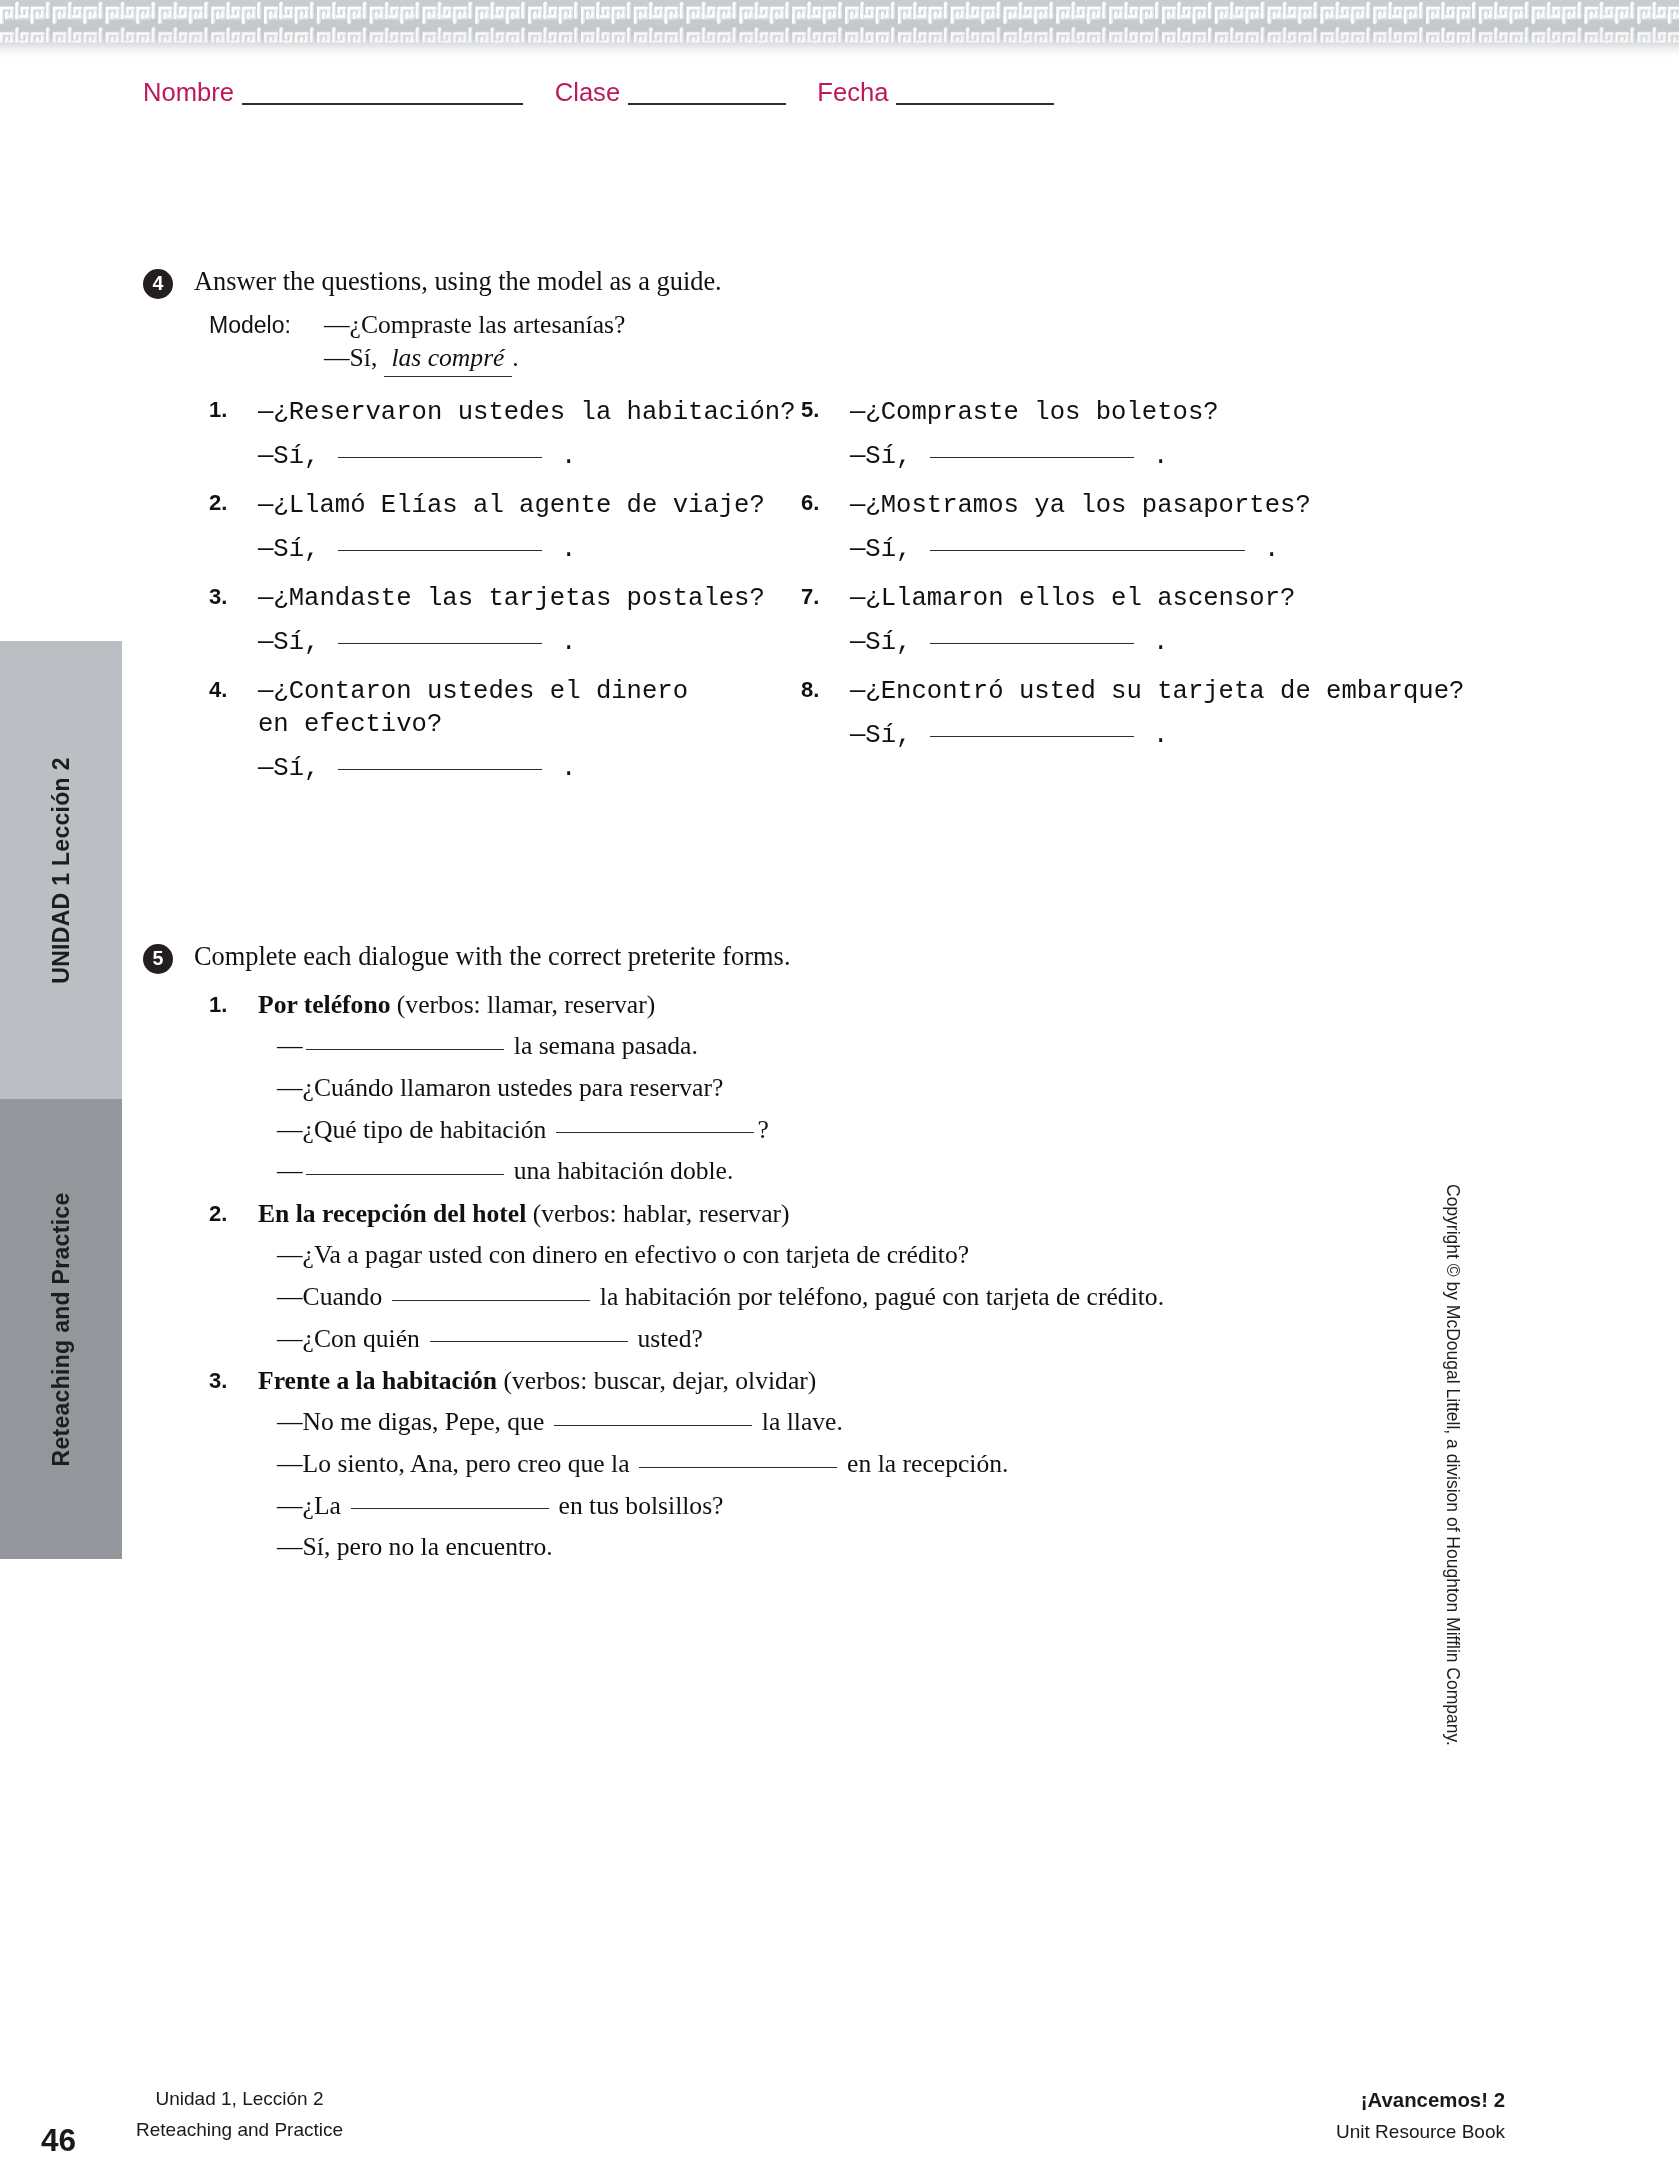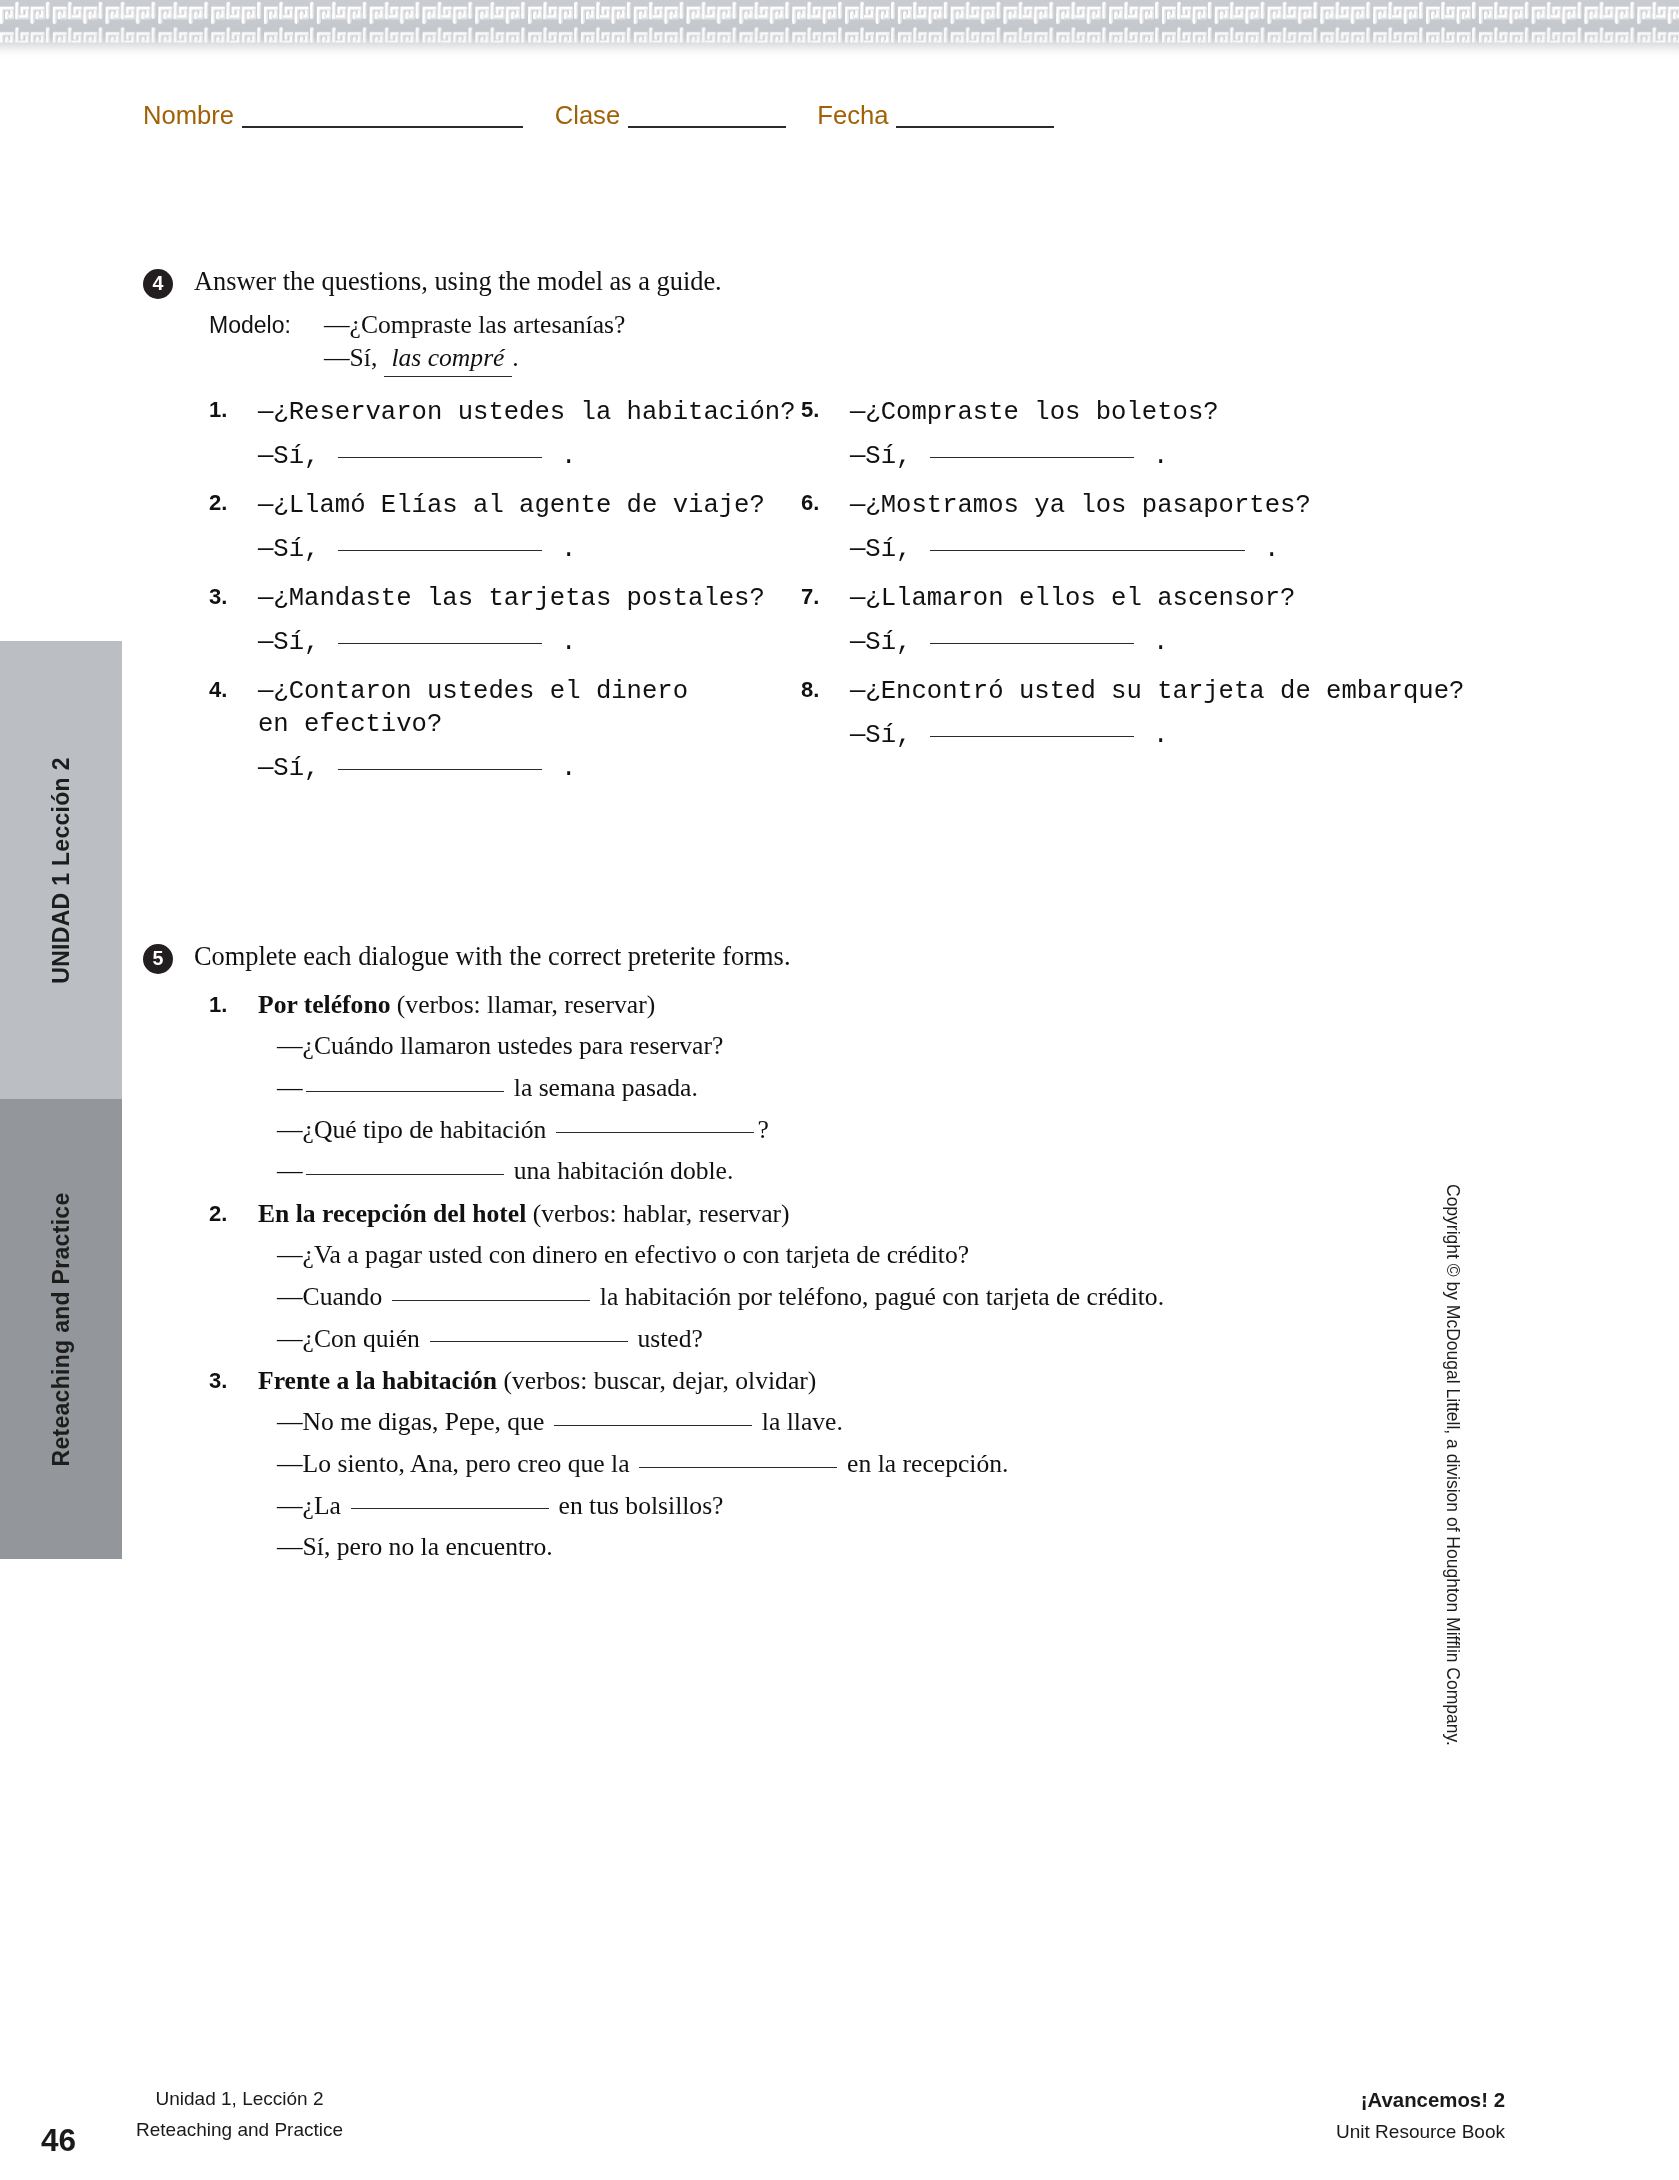--- a/index.html
+++ b/index.html
@@ -77,27 +77,27 @@
     transform: rotate(90deg);
     font-family: "Liberation Sans", sans-serif;
     font-size: 17.5px;
     color: #1d1d1d;
     white-space: nowrap;
   }
 
   
   .namerow {
     position: absolute;
-    top: 101px;
+    top: 78px;
     left: 143px;
     display: flex;
     align-items: center;
     font-family: "Liberation Sans", sans-serif;
     font-size: 25.6px;
-    color: #a16207;
+    color: #be185d;
   }
   .namerow .fld { display: flex; align-items: flex-end; }
   .namerow .lbl { padding-bottom: 1.7px; }
   .namerow .rule {
     border-bottom: 2px solid #2b2b2b;
     margin-left: 7.7px;
     margin-bottom: 3.4px;
   }
   .rule-nombre { width: 281px; }
   .rule-clase  { width: 158px; }
@@ -369,22 +369,22 @@
 
 <div class="exercise" id="exercise-5" style="top:941px;">
   <div class="ex-head">
     <span class="ex-bullet">5</span>
     <span>Complete each dialogue with the correct preterite forms.</span>
   </div>
   <div class="dlist" id="ex5-list">
       <div class="ditem">
         <span class="dnum">1.</span>
         <div class="dtitle"><b>Por teléfono</b><span> (verbos: llamar, reservar)</span></div>
+        <div class="dline"><span>—</span><span class="blank" style="width: 198px;"></span><span> la semana pasada.</span></div>
         <div class="dline"><span>—¿Cuándo llamaron ustedes para reservar?</span></div>
-        <div class="dline"><span>—</span><span class="blank" style="width: 198px;"></span><span> la semana pasada.</span></div>
         <div class="dline"><span>—¿Qué tipo de habitación </span><span class="blank" style="width: 198px;"></span><span>?</span></div>
         <div class="dline"><span>—</span><span class="blank" style="width: 198px;"></span><span> una habitación doble.</span></div>
       </div>
       <div class="ditem">
         <span class="dnum">2.</span>
         <div class="dtitle"><b>En la recepción del hotel</b><span> (verbos: hablar, reservar)</span></div>
         <div class="dline"><span>—¿Va a pagar usted con dinero en efectivo o con tarjeta de crédito?</span></div>
         <div class="dline"><span>—Cuando </span><span class="blank" style="width: 198px;"></span><span> la habitación por teléfono, pagué con tarjeta de crédito.</span></div>
         <div class="dline"><span>—¿Con quién </span><span class="blank" style="width: 198px;"></span><span> usted?</span></div>
       </div>

